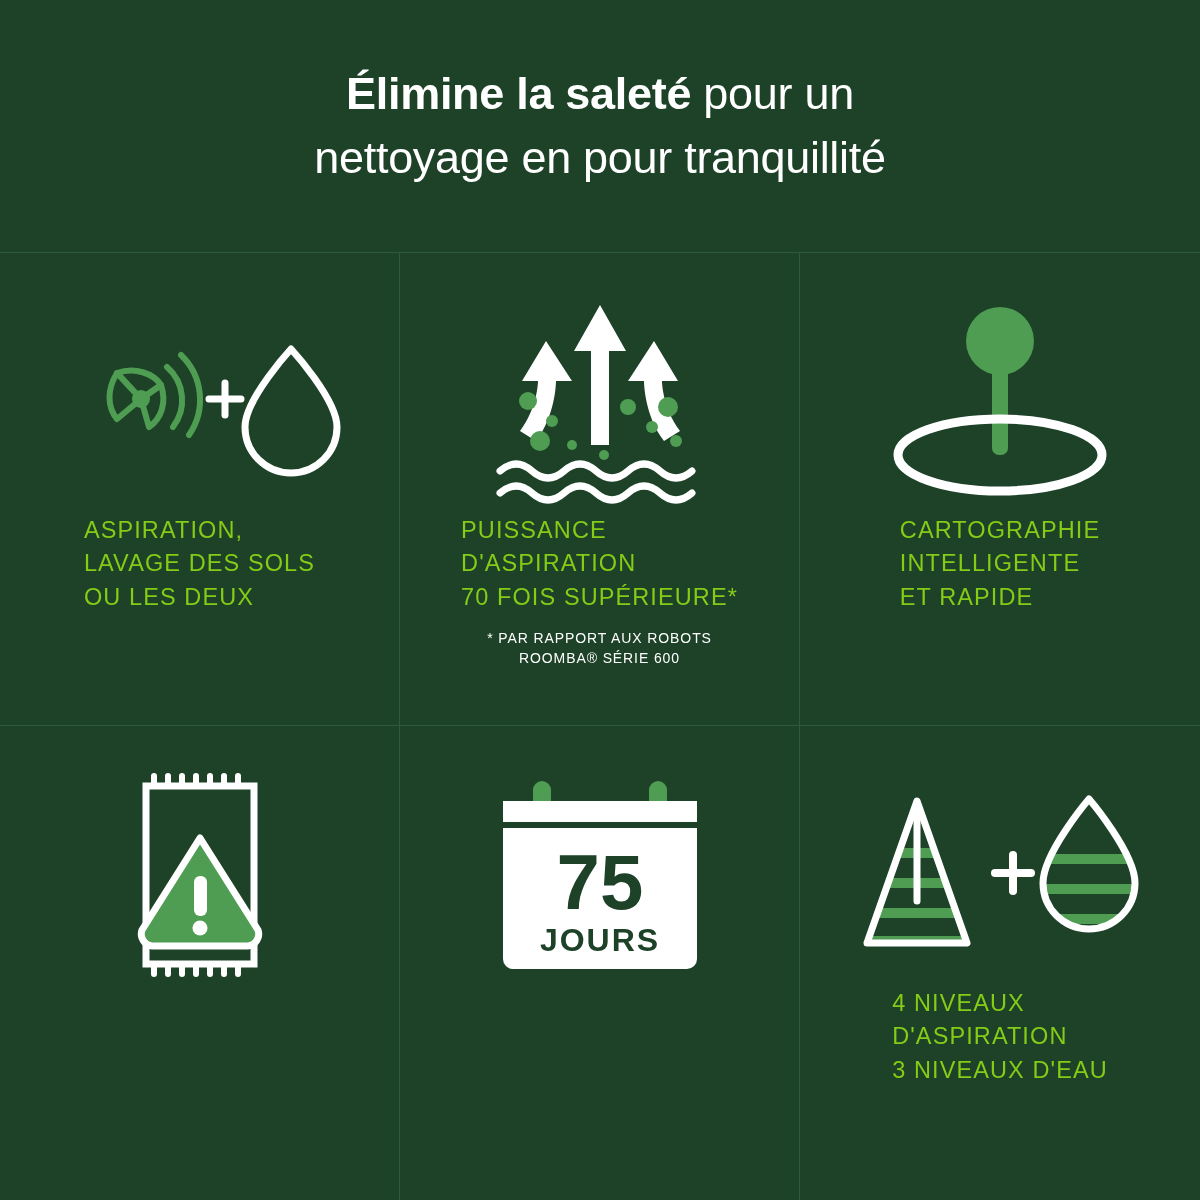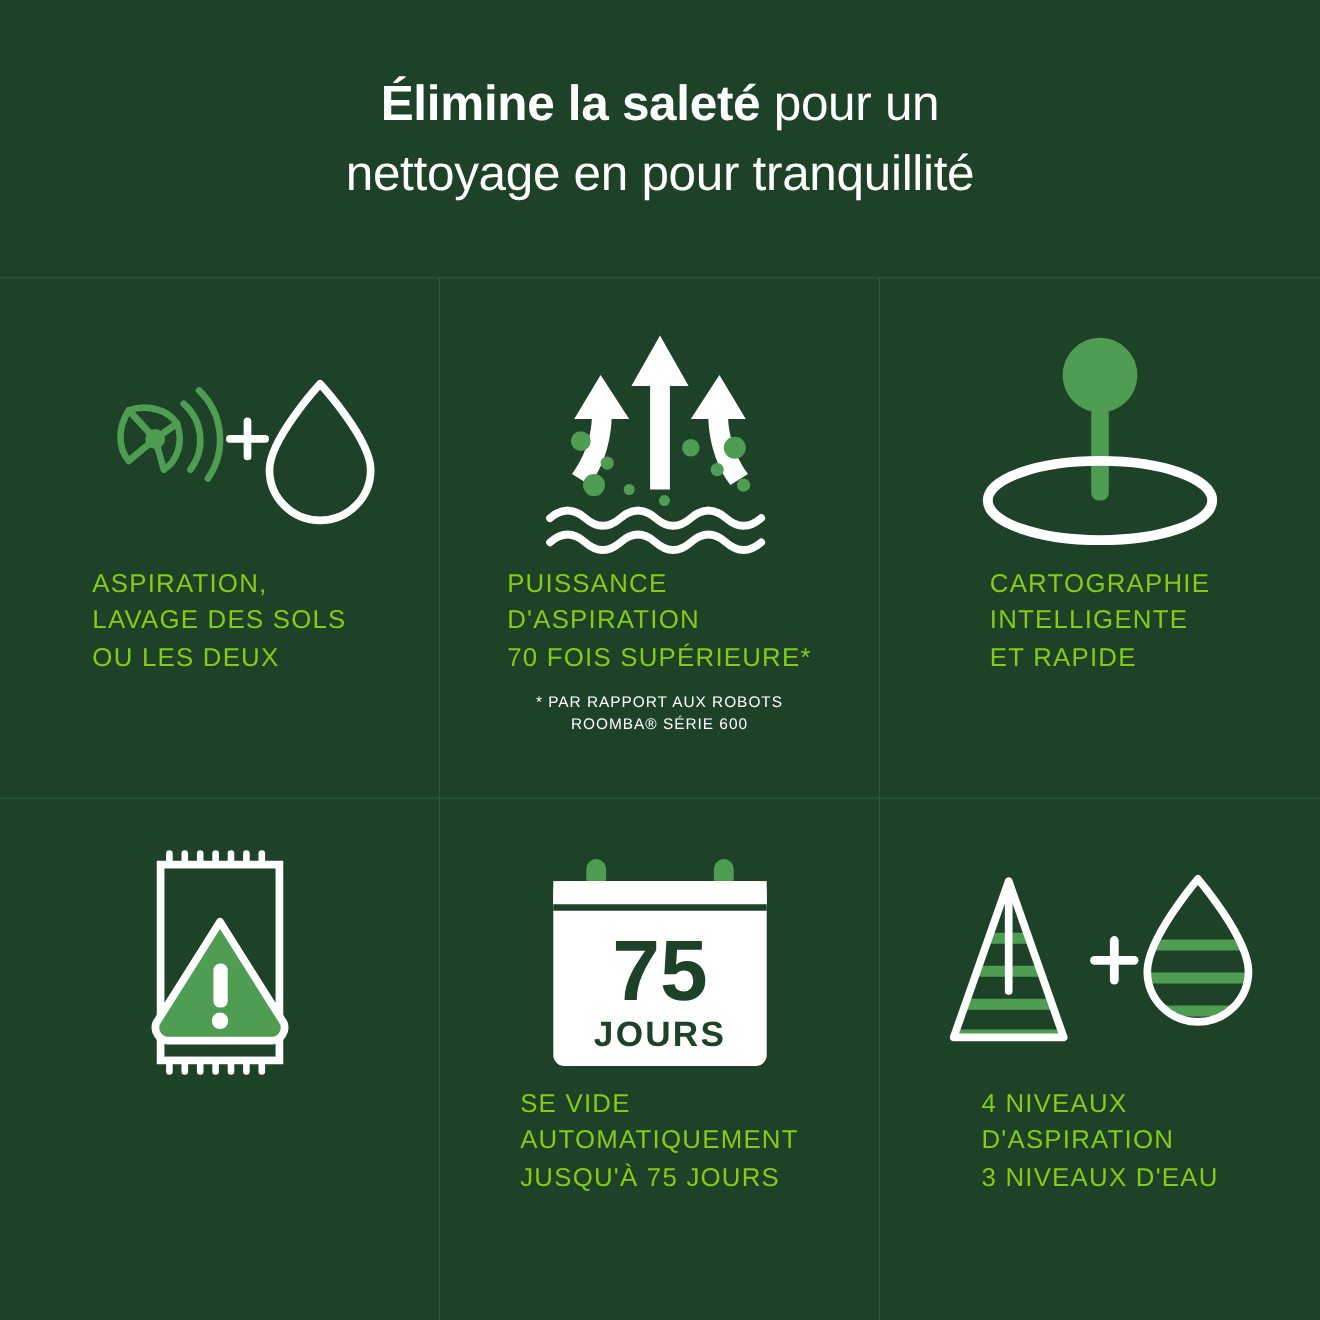--- a/index.html
+++ b/index.html
@@ -225,23 +225,20 @@
           <rect x="164" y="10" width="18" height="46" rx="9" fill="#4e9d52"></rect>
 
           <rect x="18" y="30" width="194" height="168" rx="10" fill="#ffffff"></rect>
 
           <rect x="18" y="30" width="194" height="22" fill="#ffffff"></rect>
           <line x1="18" y1="54" x2="212" y2="54" stroke="#1d4228" stroke-width="6"></line>
           <text x="115" y="138" text-anchor="middle" font-family="Liberation Sans, sans-serif" font-size="78" font-weight="700" fill="#1d4228">75</text>
           <text x="115" y="180" text-anchor="middle" font-family="Liberation Sans, sans-serif" font-size="32" font-weight="700" letter-spacing="2" fill="#1d4228">JOURS</text>
         </svg>
       </div>
-      <div class="caption" style="white-space:pre-line">SE VIDE
-AUTOMATIQUEMENT
-JUSQU'À 75 JOURS</div>
     </div>
 
     <div class="cell">
       <div class="icon-wrap">
         <svg width="290" height="190" viewBox="0 0 290 190">
 
           <defs>
             <clipPath id="coneClip">
               <path d="M62 20 L 112 162 L 12 162 Z"></path>
             </clipPath>

